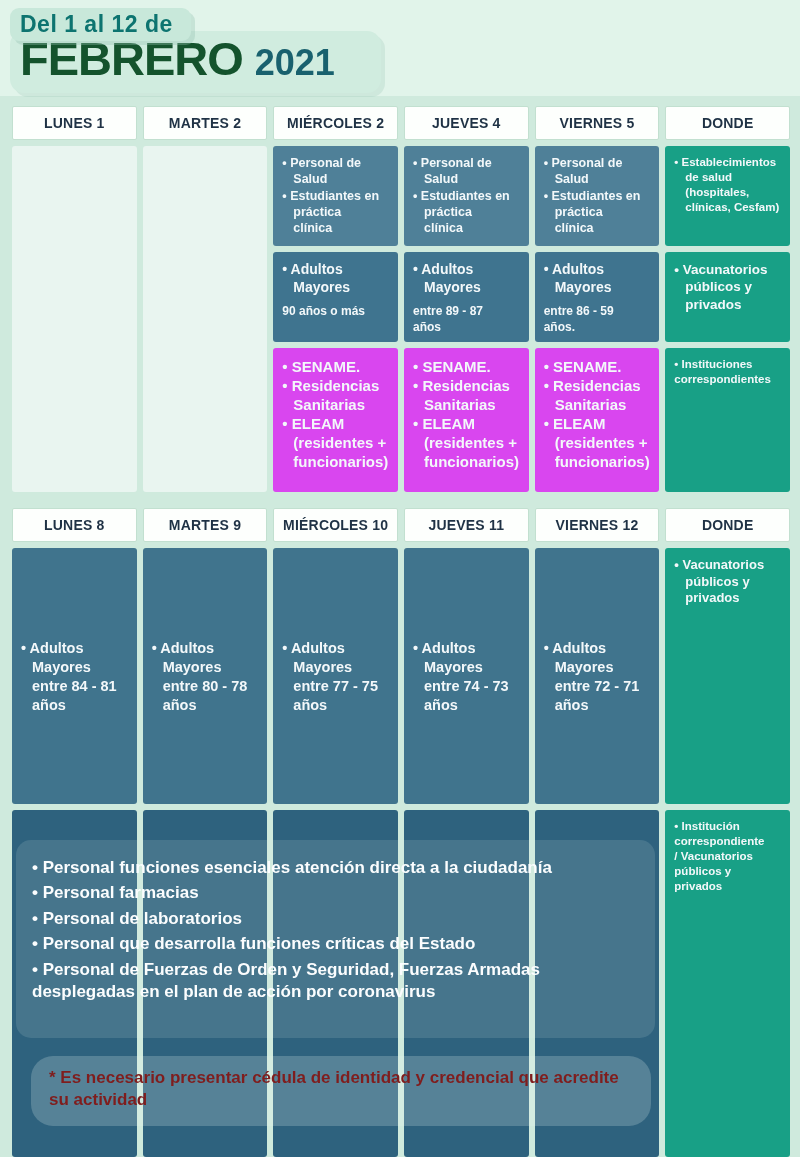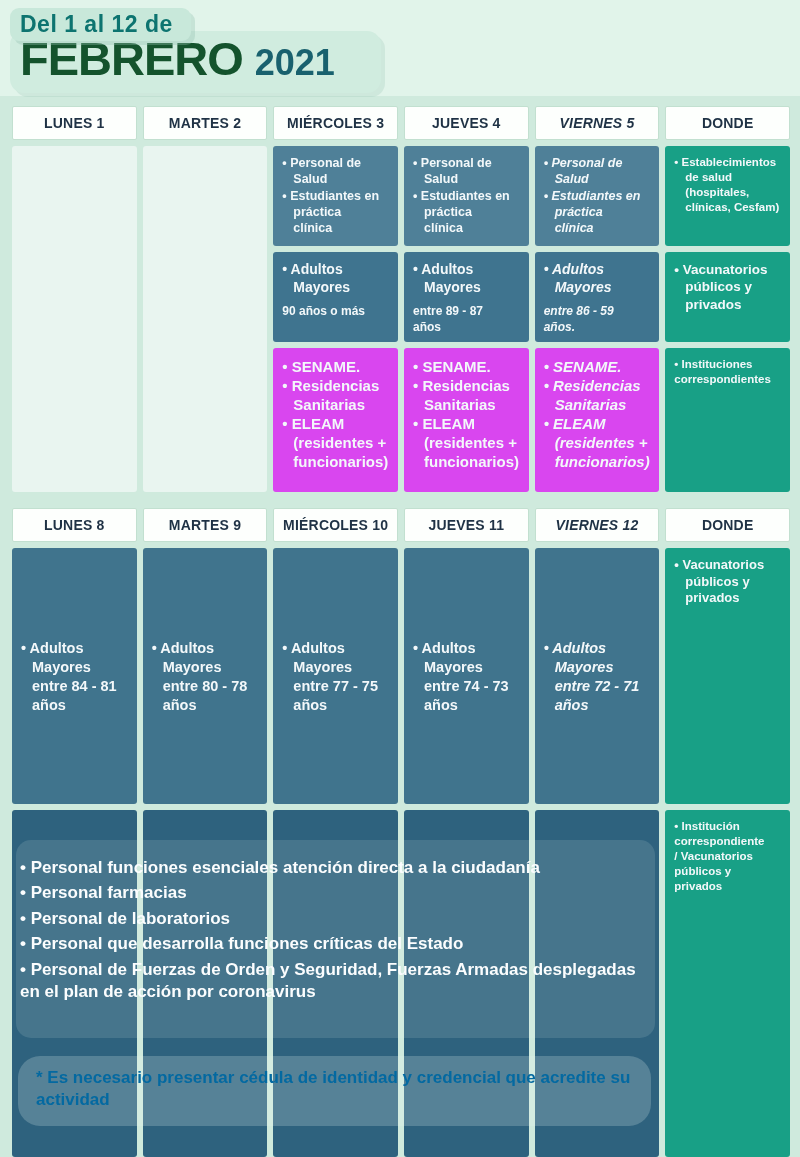--- a/index.html
+++ b/index.html
@@ -20,21 +20,21 @@
   .board{padding:10px 10px 0 12px;}
   .grid{display:grid;grid-template-columns:repeat(6,1fr);gap:6px;}
   .week1{grid-template-rows:34px 100px 90px 144px;}
   .week2{grid-template-rows:34px 256px;margin-top:16px;}
   .bottom{margin-top:6px;height:347px;}
 
   .hcell{background:#fdfffd;border:1px solid #c2e0d0;border-radius:2px;display:flex;align-items:center;
          justify-content:center;font-size:14px;color:#1f3245;letter-spacing:.2px;}
   .cell{border-radius:3px;color:#f3f8fa;box-sizing:border-box;padding:9px 7px 7px 9px;}
   .empty{background:#e9f5f0;grid-row:2/5;padding:0;}
-  .c1{grid-column:1;} .c2{grid-column:2;} .c3{grid-column:3;} .c4{grid-column:4;} .c5{grid-column:5;font-style:italic;} .c6{grid-column:6;}
+  .c1{grid-column:1;} .c2{grid-column:2;} .c3{grid-column:3;} .c4{grid-column:4;} .c5{grid-column:5;} .c6{grid-column:6;}
 
   .steel1{background:#4f8098;}   
   .steel2{background:#3f748f;}   
   .darkT {background:#d946ef;}   
   .green {background:#18a086;}   
   .steelW2{background:#40748d;}  
 
   .li{padding-left:11px;text-indent:-11px;white-space:pre-line;}
   .flat{white-space:pre-line;}
 
@@ -47,24 +47,24 @@
   .fs-w2{font-size:14.5px;line-height:1.3;}
   .fs-w2d{font-size:13px;line-height:1.28;}
   .fs-bd{font-size:11.5px;line-height:1.3;}
 
   .vcenter{display:flex;align-items:center;}
 
   
   .bottom-left{grid-column:1/6;position:relative;display:grid;grid-template-columns:repeat(5,1fr);gap:6px;}
   .bcol{background:#2e627e;border-radius:3px;}
   .essential-box{position:absolute;left:4px;right:4px;top:30px;height:198px;background:rgba(233,246,241,.13);
-                 border-radius:15px;padding:17px 4px;box-sizing:border-box;color:#fbfdfe;font-size:17px;line-height:1.32;}
+                 border-radius:15px;padding:17px 16px;box-sizing:border-box;color:#fbfdfe;font-size:17px;line-height:1.32;}
   .essential-box div{margin-bottom:3px;}
-  .note-box{position:absolute;left:6px;right:8px;top:246px;background:rgba(233,246,241,.22);
-            border-radius:22px;padding:11px 18px 14px;box-sizing:border-box;color:#0369a1;font-size:17px;line-height:1.32;}
+  .note-box{position:absolute;left:19px;right:8px;top:246px;background:rgba(233,246,241,.22);
+            border-radius:22px;padding:11px 18px 14px;box-sizing:border-box;color:#7f1d1d;font-size:17px;line-height:1.32;}
   .bottom-donde{grid-column:6;height:100%;}
 </style>
 </head>
 <body>
 
 <div class="page">
 
   <div class="hero">
     <div class="pill-range">
       <span>Del 1 al 12 de</span>
@@ -72,21 +72,21 @@
     <div class="pill-month">
       <span class="month">FEBRERO</span><span class="year">2021</span>
     </div>
   </div>
 
   <div class="board">
 
     <section class="grid week1">
       <div class="hcell c1">LUNES 1</div>
       <div class="hcell c2">MARTES 2</div>
-      <div class="hcell c3">MIÉRCOLES 3</div>
+      <div class="hcell c3">MIÉRCOLES 2</div>
       <div class="hcell c4">JUEVES 4</div>
       <div class="hcell c5">VIERNES 5</div>
       <div class="hcell c6">DONDE</div>
 
       <div class="cell empty c1"></div>
       <div class="cell empty c2"></div>
 
       <div class="cell steel1 c3" style="grid-row:2">
         <div class="li fs-r1">• Personal de
 Salud</div>

